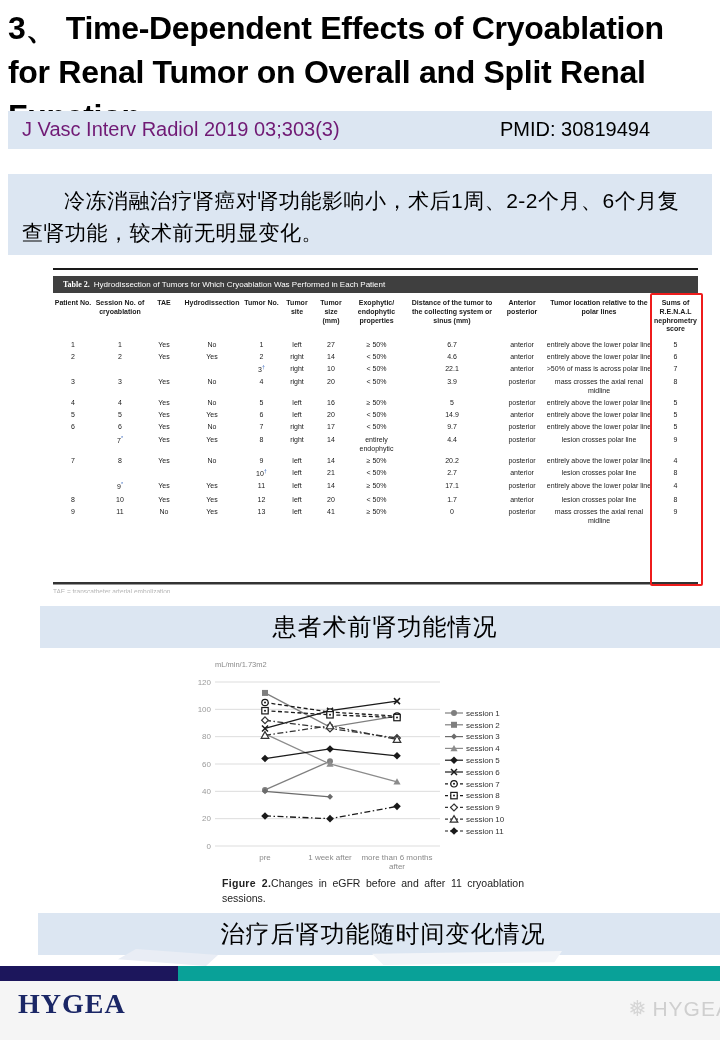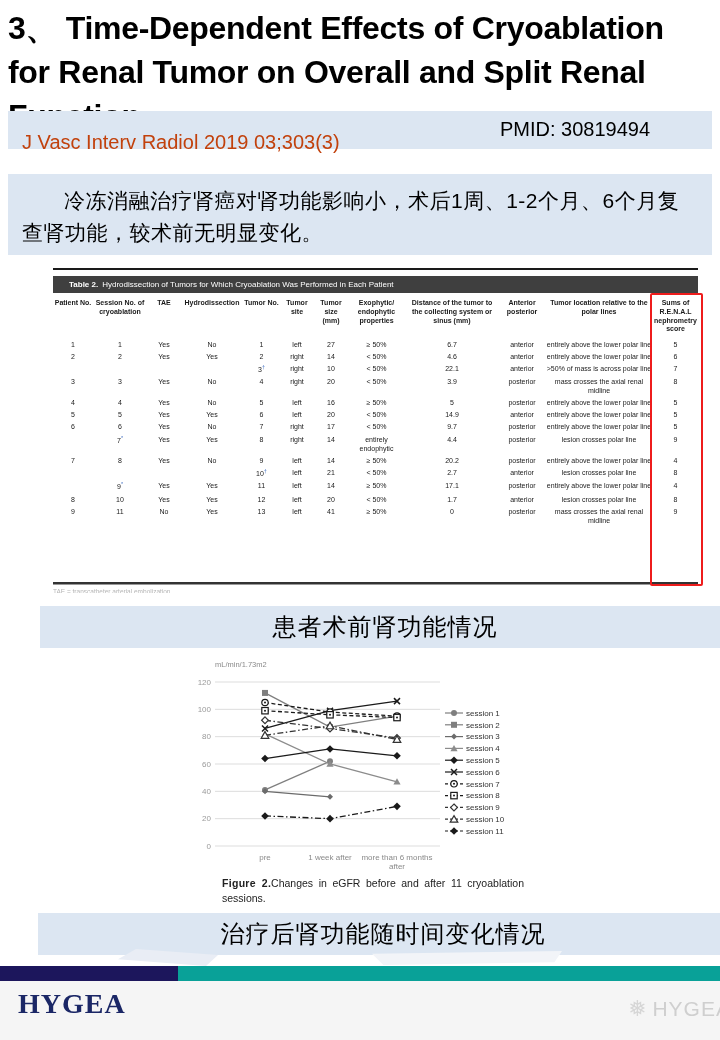--- a/index.html
+++ b/index.html
@@ -2,32 +2,32 @@
 <html><head>
 <meta charset="utf-8">
 <style>
   html,body{margin:0;padding:0;background:#fff;}
   body{font-family:"Liberation Sans","DejaVu Sans",sans-serif;}
   .slide{position:relative;width:720px;height:1040px;background:#fff;overflow:hidden;}
 
   .title{position:absolute;left:8px;top:6px;width:696px;font-size:32px;font-weight:700;
          color:#000;line-height:1.38;letter-spacing:-0.3px;}
   .journal-bar{position:absolute;left:8px;top:111px;width:704px;height:38px;background:#dce6f2;}
-  .journal-bar .jtext{position:absolute;left:14px;top:7px;font-size:20px;color:#c2410c;margin-top:13px;}
+  .journal-bar .jtext{position:absolute;left:14px;top:7px;font-size:20px;color:#701a75;}
   .journal-bar .pmid{position:absolute;left:492px;top:7px;font-size:20px;color:#000;text-align:right;}
   .summary-box{position:absolute;left:8px;top:174px;width:704px;height:81px;background:#dce6f2;}
   .summary-box .stext{margin:11px 14px 0 14px;font-size:21px;line-height:1.5;color:#000;
                       text-indent:2em;letter-spacing:0.5px;}
 
   
   .table-panel{position:absolute;left:38px;top:266px;width:664px;height:332px;background:#fff;}
   .table-toprule{position:absolute;left:15px;top:2px;width:645px;height:2px;background:#1a1a1a;}
   .table-caption{position:absolute;left:15px;top:10px;width:645px;height:17px;background:#3f3f3f;
                  color:#fff;font-size:8px;line-height:17px;padding:0;box-sizing:border-box;}
-  .table-caption b{margin-left:16px;margin-right:4px;}
+  .table-caption b{margin-left:10px;margin-right:4px;font-family:Liberation Serif, serif;}
   table.paper{position:absolute;left:15px;top:31px;width:645px;border-collapse:collapse;table-layout:fixed;}
   table.paper th{font-size:7px;font-weight:700;color:#1a1a1a;vertical-align:top;text-align:center;
                  line-height:1.25;padding:2px 1px 4px 1px;}
   table.paper td{font-size:7px;color:#1a1a1a;vertical-align:top;text-align:center;line-height:1.3;
                  padding:1.5px 1px;}
   table.paper sup{color:#4472c4;font-size:5.5px;}
   .table-botrule{position:absolute;left:15px;top:316px;width:645px;height:2px;background:#333;
                  border-bottom:1px solid #999;}
   .table-footnote{position:absolute;left:15px;top:322px;width:400px;height:5px;overflow:hidden;
                   font-size:6.5px;color:#b5b5b5;}
@@ -63,21 +63,21 @@
 <div class="slide">
 
   <div class="title">3、 Time-Dependent Effects of Cryoablation for Renal Tumor on Overall and Split Renal Function</div>
 
   <div class="journal-bar">
     <span class="jtext">J Vasc Interv Radiol 2019 03;303(3)</span>
     <span class="pmid">PMID: 30819494</span>
   </div>
 
   <div class="summary-box">
-    <div class="stext">冷冻消融治疗肾癌对肾功能影响小，术后1周、1-2个月、6个月复查肾功能，较术前无明显变化。</div>
+    <div class="stext">冷冻消融治疗肾癌对肾功能影响小，术后1周、2-2个月、6个月复查肾功能，较术前无明显变化。</div>
   </div>
 
   <div class="table-panel">
     <div class="table-toprule"></div>
     <div class="table-caption">
       <b>Table 2.</b><span>Hydrodissection of Tumors for Which Cryoablation Was Performed in Each Patient</span>
     </div>
     <table class="paper">
       <colgroup>
           <col style="width: 40px;">

